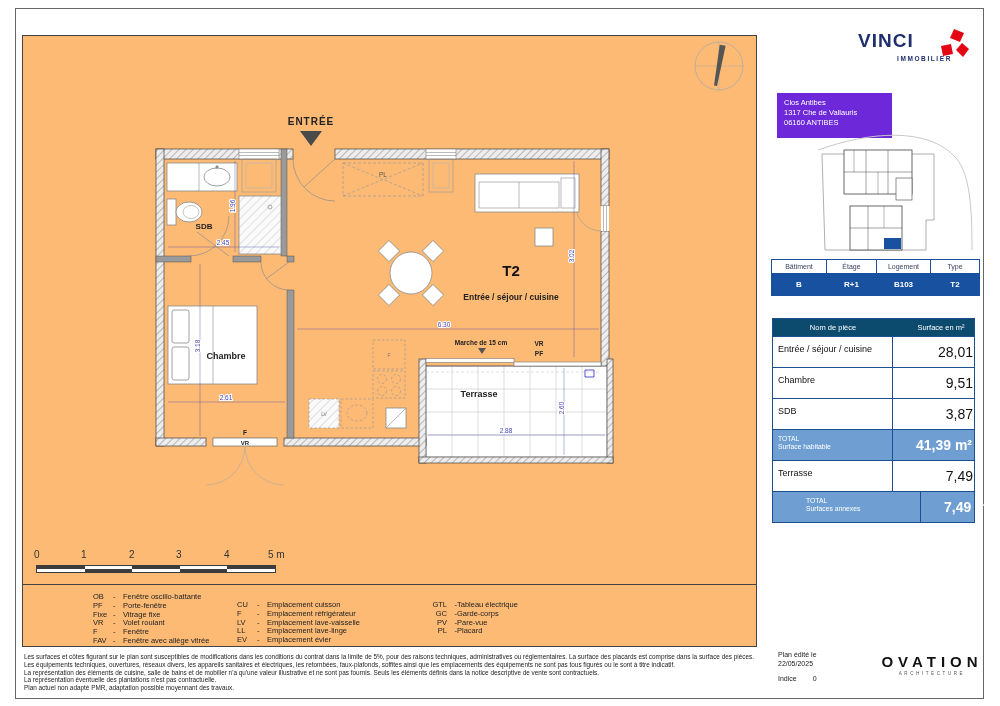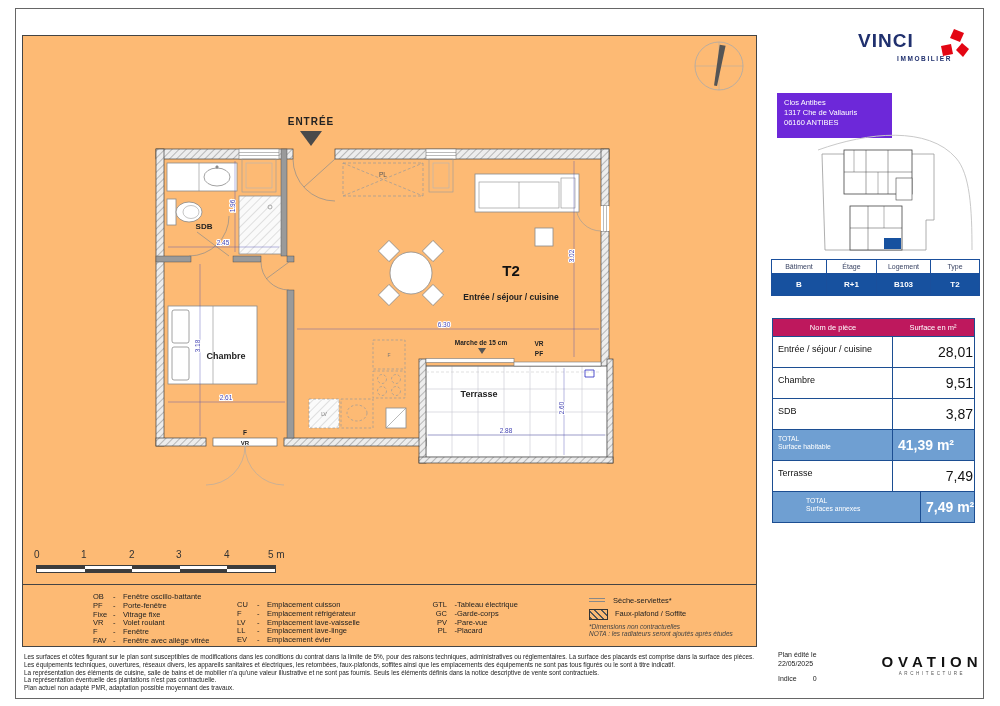--- a/index.html
+++ b/index.html
@@ -41,27 +41,27 @@
   .site-plan{position:absolute;left:778px;top:118px;}
 
   .unit-table{position:absolute;left:771px;top:259px;width:207px;display:grid;grid-template-columns:55px 50px 54px 48px;border:1px solid #1a4f9c;}
   .unit-table .hc{background:#fff;color:#3a4464;font-size:7px;text-align:center;padding:3px 0;border-right:1px solid #1a4f9c;border-bottom:1px solid #1a4f9c;}
   .unit-table .vc{background:#17519F;color:#fff;font-size:8px;font-weight:bold;text-align:center;padding:6px 0;border-right:1px solid #1a4f9c;}
   .unit-table .last{border-right:none;}
 
   .surf-table{position:absolute;left:772px;top:318px;width:201px;border:1px solid #1c4e92;}
   .surf-row{display:grid;grid-template-columns:120px 80px;border-bottom:1px solid #1c4e92;}
   .surf-row:last-child{border-bottom:none;padding-left:28px;}
-  .surf-head{background:#be185d;color:#fff;font-size:7.5px;}
+  .surf-head{background:#0c4a6e;color:#fff;font-size:7.5px;gap:8px;}
   .surf-head>div{display:flex;align-items:center;justify-content:center;height:17px;}
   .surf-cell-name{font-size:9px;color:#111;padding:7px 0 7px 5px;border-right:1px solid #1c4e92;}
   .surf-cell-val{font-size:14px;color:#111;padding:7px 0 7px 5px;text-align:right;}
   .surf-total{background:#6F9FD2;color:#fff;}
   .surf-total .surf-cell-name{font-size:6.8px;line-height:8px;padding:5px 0 4px 5px;color:#fff;}
-  .surf-total .surf-cell-val{font-weight:bold;display:flex;align-items:center;color:#fff;}
+  .surf-total .surf-cell-val{font-weight:bold;display:flex;align-items:center;color:#fff;margin-left:18px;}
 
   
   .legal{position:absolute;left:24px;top:653px;width:730px;font-size:6.4px;line-height:7.8px;color:#222;}
   .edited{position:absolute;left:778px;top:651px;font-size:7px;line-height:8.5px;color:#222;}
   .indice{position:absolute;left:778px;top:675px;font-size:7px;color:#222;}
   .indice .val{margin-left:16px;}
   .ovation{position:absolute;left:873px;top:653px;width:118px;text-align:center;}
   .ovation .name{font-size:15px;font-weight:bold;letter-spacing:5px;color:#111;}
   .ovation .sub{font-size:4.5px;letter-spacing:2.6px;color:#555;margin-top:1px;}
 </style>
@@ -362,32 +362,20 @@
         <div class="litem">
             <span class="abbr">PV</span>
             <span class="dash">-</span>
             <span>Pare-vue</span>
           </div>
         <div class="litem">
             <span class="abbr">PL</span>
             <span class="dash">-</span>
             <span>Placard</span>
           </div>
-      </div>
-      <div class="lcol c4">
-        <div class="lrow">
-            <span class="seche-icon"></span>
-            <span>Sèche-serviettes*</span>
-          </div>
-        <div class="lrow">
-            <span class="fp-icon"></span>
-            <span>Faux-plafond / Soffite</span>
-          </div>
-        <div class="lnote">*Dimensions non contractuelles</div>
-        <div class="lnote">NOTA : les radiateurs seront ajoutés après études</div>
       </div>
     </div>
   </div>
 
   <div class="vinci-name">VINCI</div>
   <div class="vinci-sub">IMMOBILIER</div>
   <svg class="vinci-mark" width="32" height="34" viewBox="0 0 32 34">
     <polygon points="16,1 26,5 22,14 12,10" fill="#E30613"></polygon>
     <polygon points="24,15 31,21 25,29 18,22" fill="#E30613"></polygon>
     <polygon points="3,18 13,16 15,26 5,28" fill="#E30613"></polygon>

